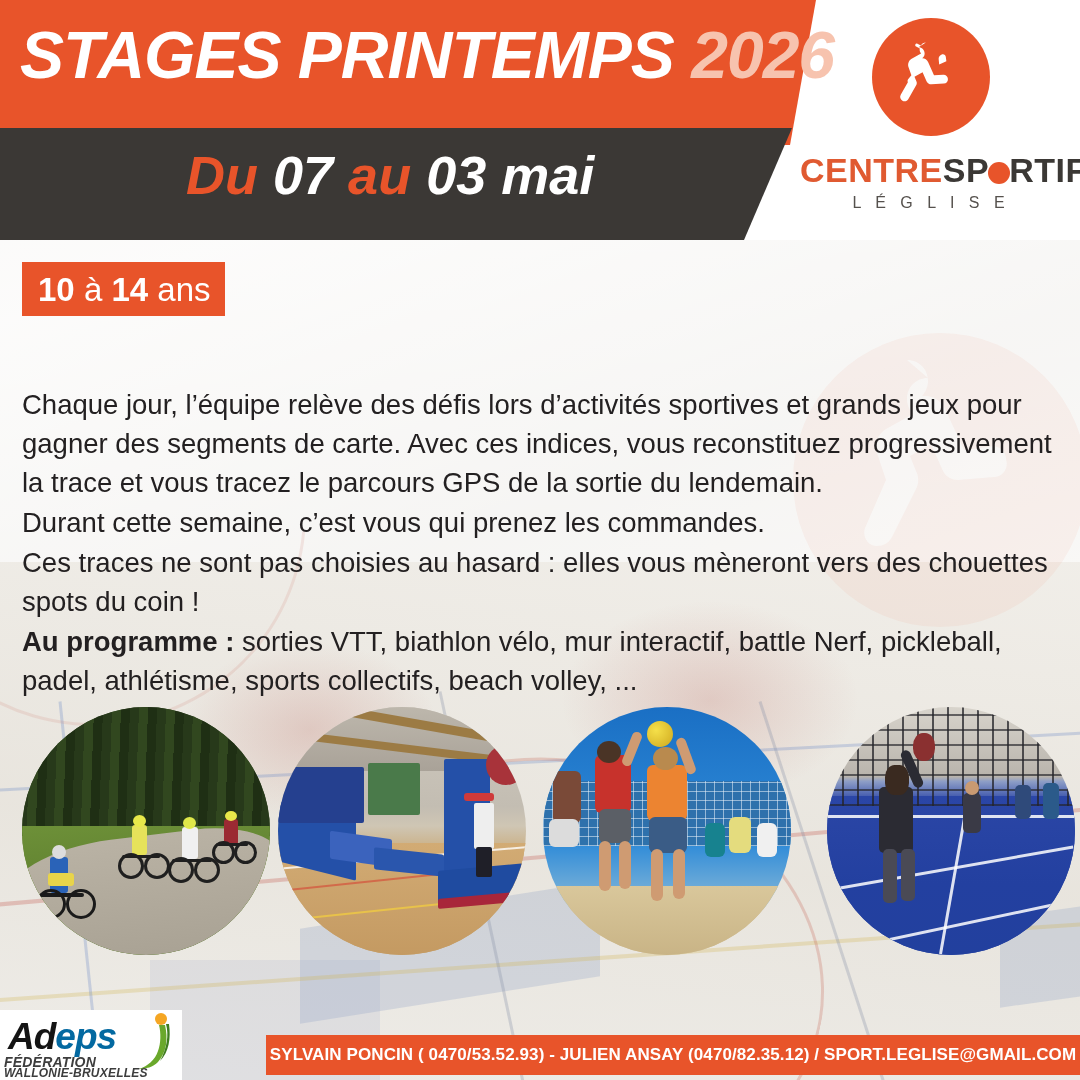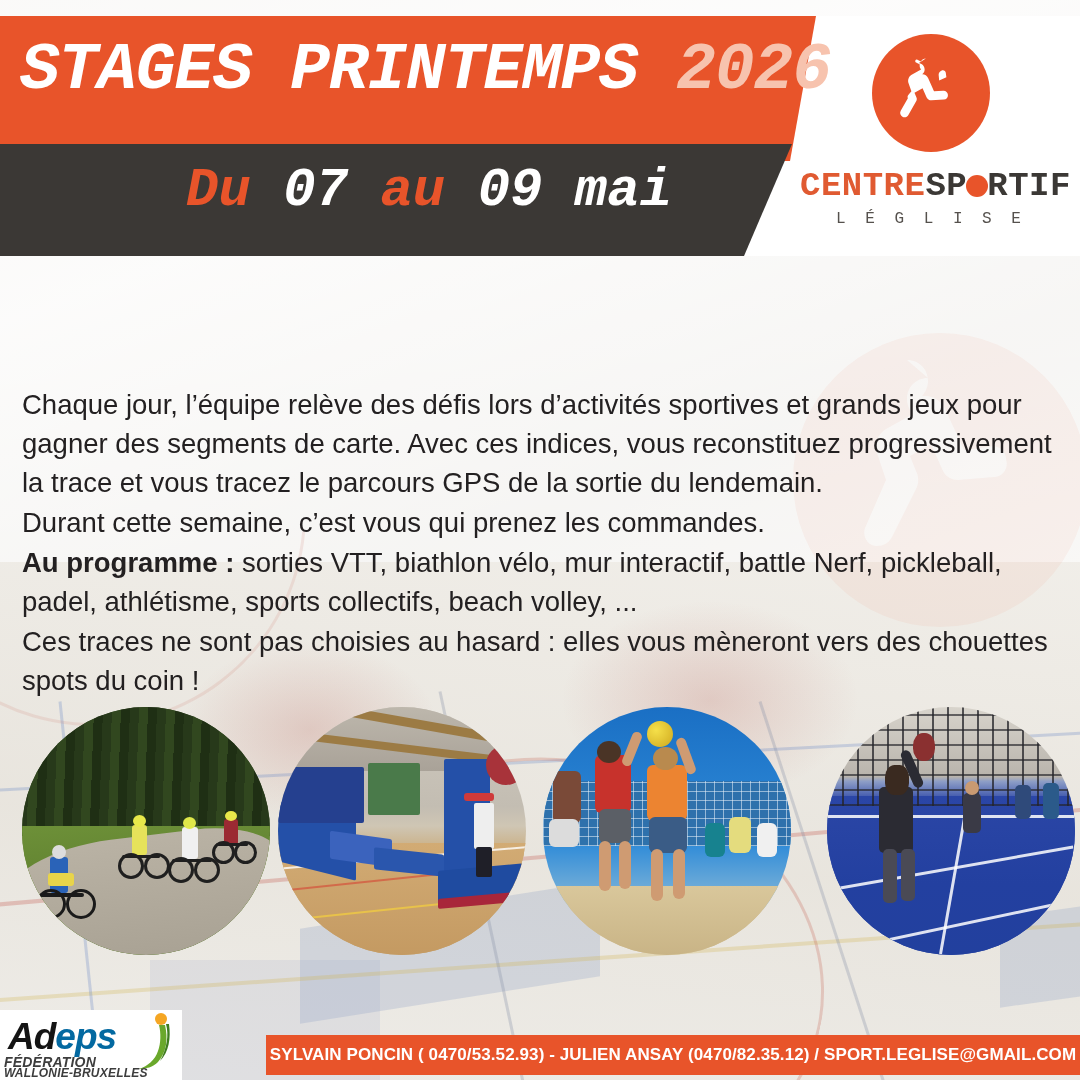--- a/index.html
+++ b/index.html
@@ -43,21 +43,21 @@
   }
   .bg-mat{
     position:absolute;background:rgba(150,165,200,.30);
   }
   .bg-blur-people{
     position:absolute;border-radius:45%;
     background:radial-gradient(ellipse at center, rgba(180,90,80,.22), rgba(180,90,80,0) 70%);
   }
 
   
-  .header{position:absolute;left:0;top:16px;width:1080px;height:240px;font-family:Liberation Mono, monospace;}
+  .header{position:absolute;left:0;top:0;width:1080px;height:240px;}
   .hdr-white{
     position:absolute;inset:0;background:#ffffff;
     clip-path:polygon(744px 0, 1080px 0, 1080px 240px, 612px 240px);
   }
   .hdr-orange{
     position:absolute;left:0;top:0;width:1080px;height:145px;
     background:#e8542a;
     clip-path:polygon(0 0, 816px 0, 790px 145px, 0 145px);
   }
   .hdr-dark{
@@ -256,46 +256,49 @@
 
     <div class="title-main">
       <span>STAGES PRINTEMPS</span>
       <span class="title-year">2026</span>
     </div>
 
     <div class="title-dates">
       <span class="dt-or">Du</span>
       <span>07</span>
       <span class="dt-or">au</span>
-      <span>09 mai</span>
+      <span>03 mai</span>
     </div>
 
     <div class="logo">
       <div class="logo-circle">
         <svg class="logo-runner" width="86" height="86" viewBox="0 0 100 100">
           <path d="M44 10c-2.5 0-4.6 1.4-5.7 3.5l-4.1-2.2c-.9-.5-2-.1-2.4.8-.4.9 0 2 .9 2.4l4.3 2.3c-.1.5-.2 1-.2 1.6 0 1.6.6 3.1 1.6 4.2l-10.9 6.3c-3.4 2-4.9 6.1-3.6 9.8l3.3 9.4-3.6 4.2c-.9 1-1.1 2.5-.5 3.7l-8.3 14.6c-1.4 2.4-.5 5.5 2 6.9 2.4 1.4 5.5.5 6.9-2l9.2-16.2c.7-1.3.8-2.8.2-4.1l-2.3-5.4 9.4-5.4 4.6 10.4c1 2.3 3.3 3.7 5.8 3.6l14.4-.8c2.8-.2 4.9-2.6 4.7-5.4-.2-2.8-2.6-4.9-5.4-4.7l-10.8.6-6.9-15.6c-1.2-2.7-3.9-4.4-6.8-4.3 1.7-1.3 2.8-3.3 2.8-5.6 0-3.9-3.2-7.1-7.1-7.1z
                    M62 24c-2 .8-3.3 2.8-3.1 5l.6 6.4 8.4-3.6-.7-5.3c-.3-2.5-2.8-3.9-5.2-2.5z" fill="#ffffff"></path>
         </svg>
       </div>
       <div class="logo-text">
         <span class="lt-centre">CENTRE</span><span class="lt-sportif">SP</span><span class="lt-dot"></span><span class="lt-sportif">RTIF</span>
       </div>
       <div class="logo-sub">L É G L I S E</div>
     </div>
   </div>
 
   <div class="age-bar">
+    <div class="age-left">
+      <b>10</b>&nbsp;<span class="lt">à</span>&nbsp;<b>14</b>&nbsp;<span class="lt">ans</span>
+    </div>
   </div>
 
 
   <div class="body-text">
     <p>Chaque jour, l’équipe relève des défis lors d’activités sportives et grands jeux pour gagner des segments de carte. Avec ces indices, vous reconstituez progressivement la trace et vous tracez le parcours GPS de la sortie du lendemain.</p>
     <p>Durant cette semaine, c’est vous qui prenez les commandes.</p>
+    <p>Ces traces ne sont pas choisies au hasard : elles vous mèneront vers des chouettes spots du coin !</p>
     <p><span class="prog-label">Au programme :</span><span> sorties VTT, biathlon vélo, mur interactif, battle Nerf, pickleball, padel, athlétisme, sports collectifs, beach volley, ...</span></p>
-    <p>Ces traces ne sont pas choisies au hasard : elles vous mèneront vers des chouettes spots du coin !</p>
   </div>
 
   <div class="photos">
 
     <div class="photo p1">
       <div class="ph-inner">
         <div class="ph1-sky"></div>
         <div class="ph1-trees"></div>
         <div class="ph1-grassL"></div>
         <div class="ph1-path"></div>

